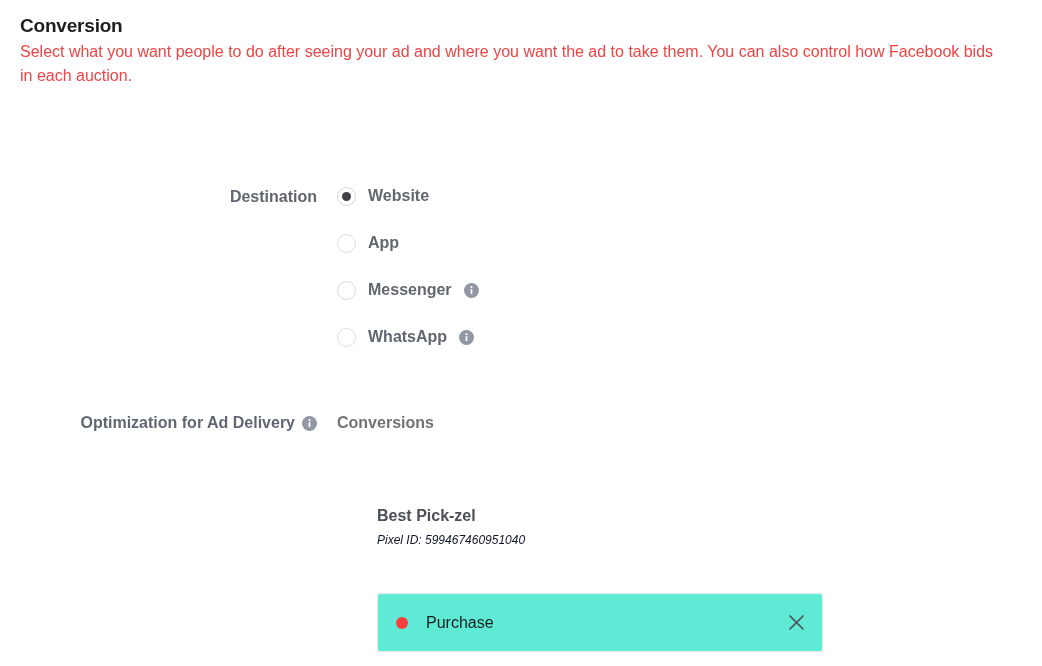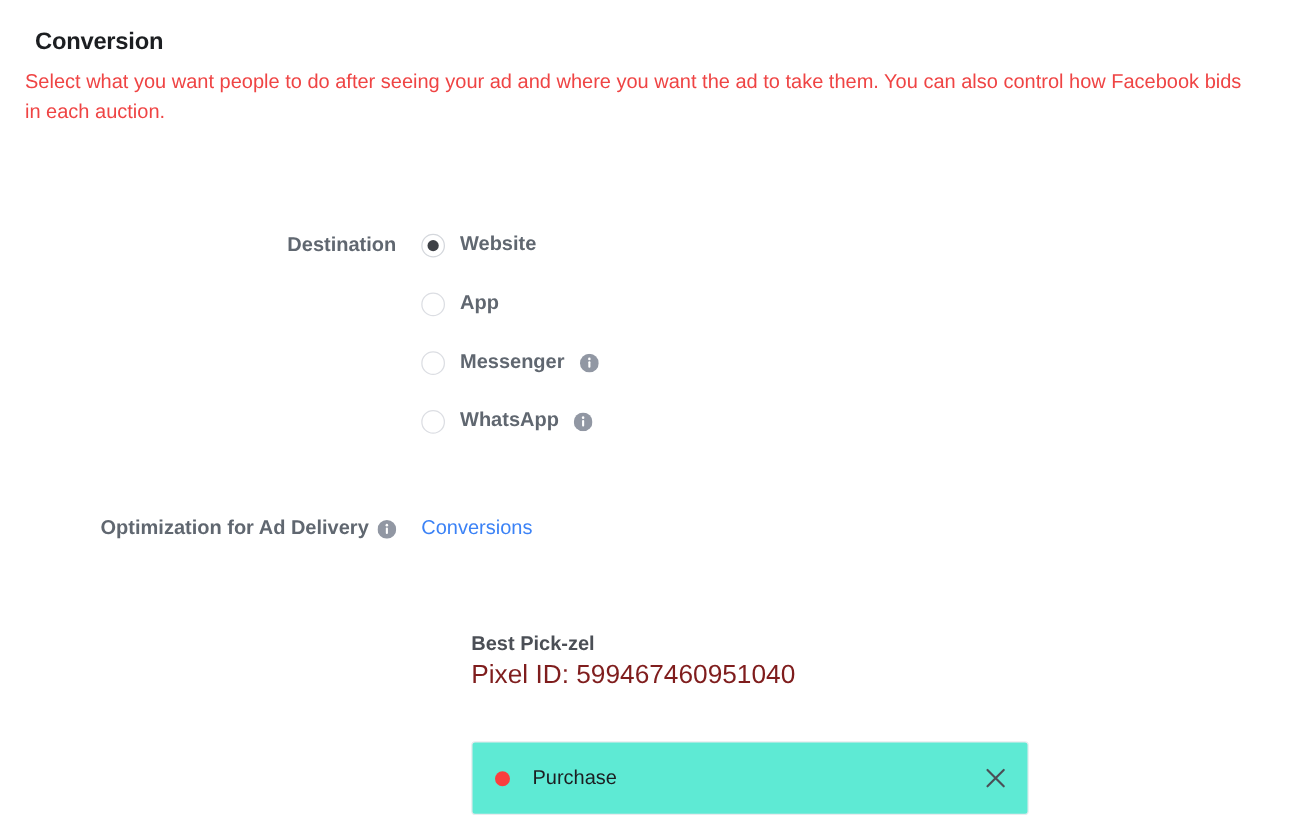--- a/index.html
+++ b/index.html
@@ -24,21 +24,21 @@
     left: 20px;
     top: 14px;
     width: 990px;
   }
   .section-title {
     font-size: 19px;
     font-weight: bold;
     color: #1c1e21;
     letter-spacing: -0.2px;
     line-height: 24px;
-    margin: 8px;
+    margin: 0;
   }
   .section-desc {
     font-size: 16px;
     font-weight: normal;
     color: #ef4444;
     line-height: 24px;
     margin: 2px 0 0 0;
     max-width: 980px;
   }
 
@@ -120,41 +120,43 @@
     flex: 0 0 auto;
     vertical-align: middle;
     cursor: pointer;
   }
   .info-icon svg { display: block; }
 
   
   #optimization-row { left: 0; top: 412px; width: 1042px; justify-content: center; }
   .field-value {
     font-size: 16px;
-    color: #3b82f6;
-    line-height: 22px;
+    color: #737373;
+    line-height: 22px;
+    font-weight: bold;
   }
 
   
   #pixel-block {
     position: absolute;
     left: 377px;
     top: 505px;
   }
   .pixel-name {
     font-size: 16px;
     font-weight: bold;
     color: #4b4f56;
     line-height: 22px;
   }
   .pixel-id {
-    font-size: 21px;
-    color: #7f1d1d;
+    font-size: 12px;
+    color: #0f172a;
     line-height: 22px;
     margin-top: 2px;
+    font-style: italic;
   }
 
   
   #event-box {
     position: absolute;
     left: 377px;
     top: 593px;
     width: 446px;
     height: 59px;
     background: #5eead4;

